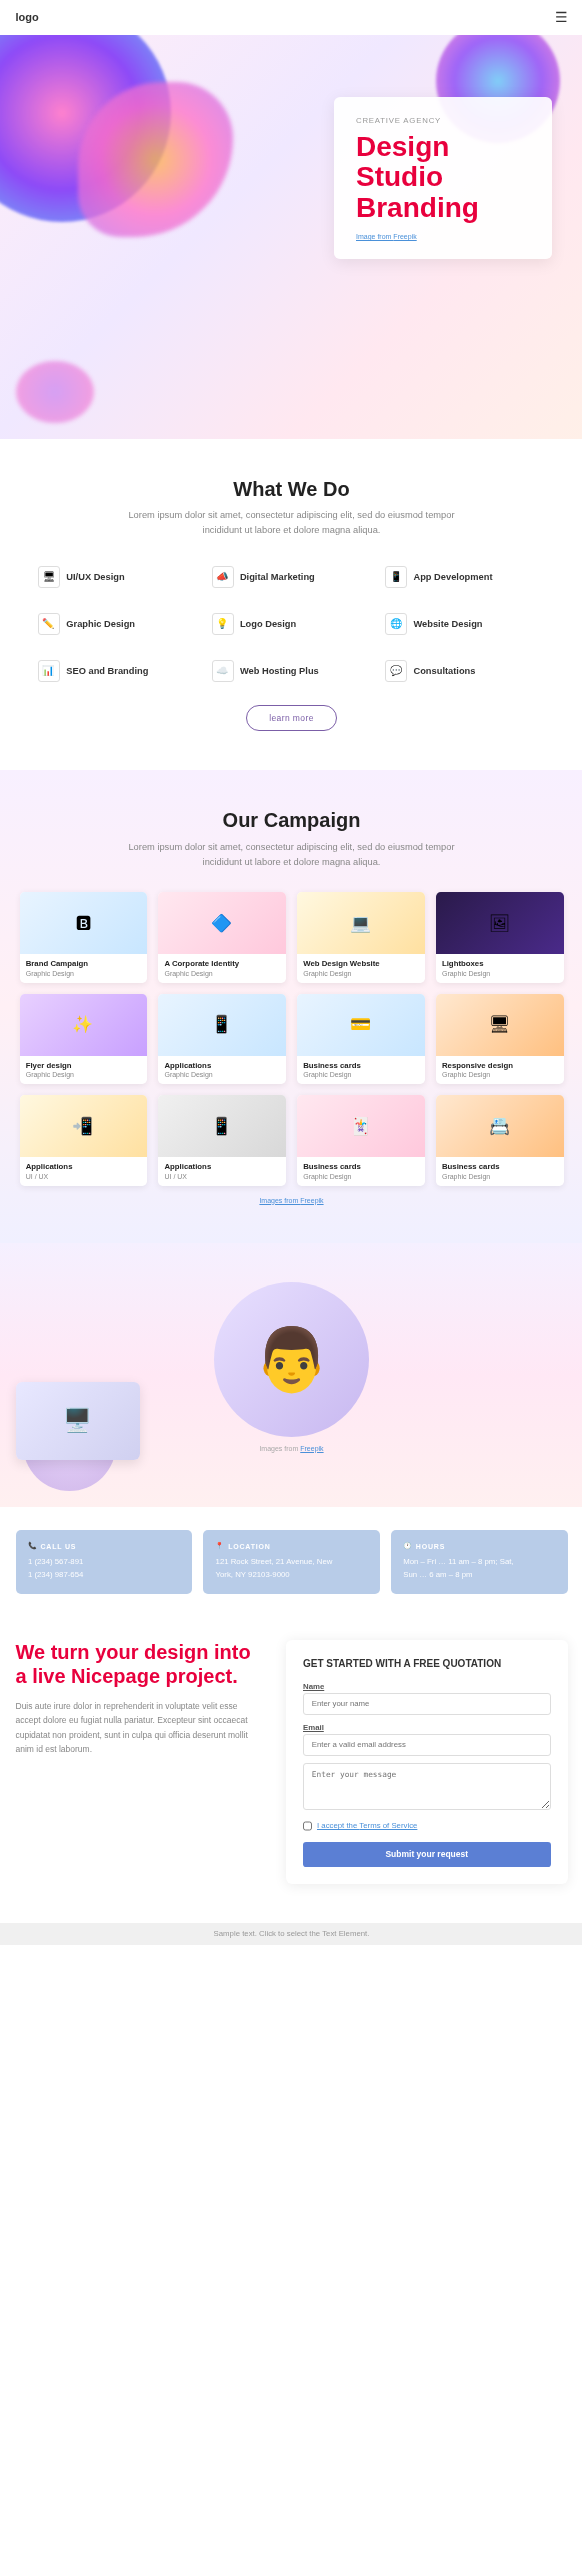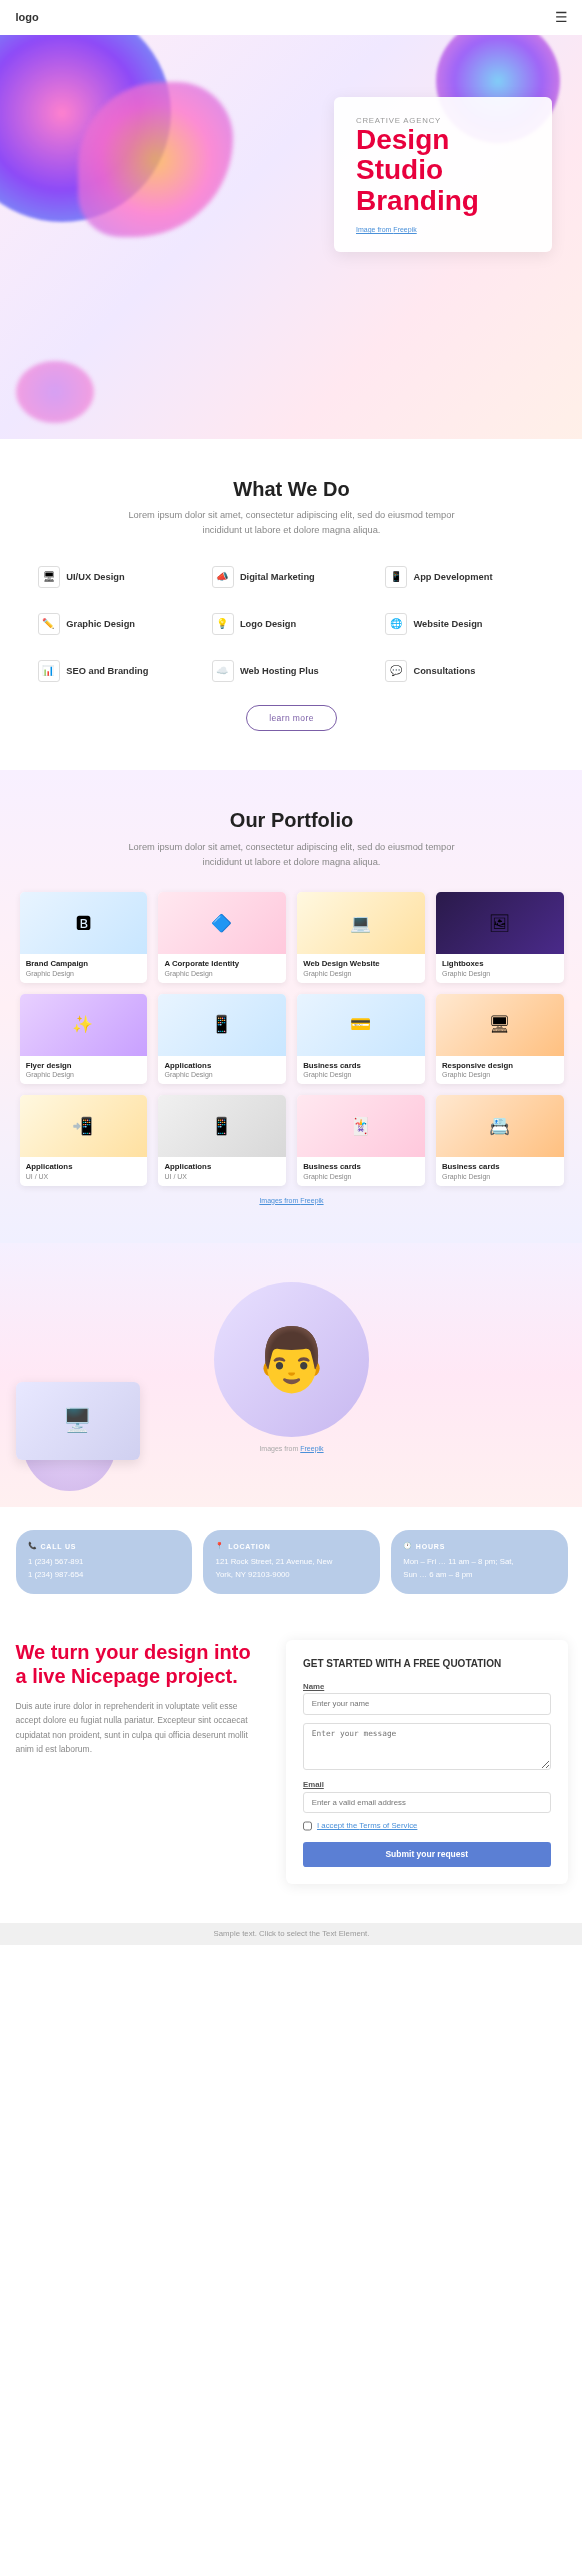--- a/index.html
+++ b/index.html
@@ -37,21 +37,21 @@
       position: absolute; bottom: 15.5px; left: 15.5px; width: 78px; height: 62px;
       background: radial-gradient(circle, #c471ed, #ff6ec7);
       border-radius: 50%; filter: blur(2.3px); opacity: 0.6;
     }
     .hero-card {
       position: relative; z-index: 5; background: rgba(255,255,255,0.92);
       border-radius: 6.2px; padding: 18.6px 22px; width: 218px;
       margin-left: auto; margin-top: 47px; margin-right: 15.5px;
       box-shadow: 0 3.1px 15.5px rgba(0,0,0,0.08);
     }
-    .hero-sub { font-size: 7.8px; color: #999; letter-spacing: 0.8px; text-transform: uppercase; margin-bottom: 0; }
+    .hero-sub { font-size: 7.8px; color: #999; letter-spacing: 0.8px; text-transform: uppercase; margin-bottom: 7px; }
     .hero-title { font-size: 28px; font-weight: 800; color: #e8003d; line-height: 1.1; margin-bottom: 9px; }
     .hero-img-credit { font-size: 7px; color: #aaa; margin-top: 6.2px; }
     .hero-img-credit span { text-decoration: underline; color: #4a90d9; }
 
     
     .section { padding: 39px 31px; }
     .section-center { text-align: center; }
     .section-title { font-size: 20px; font-weight: 700; color: #222; margin-bottom: 7.8px; }
     .section-desc { font-size: 9.3px; color: #888; max-width: 342px; margin: 0 auto 23px; line-height: 1.6; }
 
@@ -113,21 +113,21 @@
       background: linear-gradient(135deg, #e8e8ff, #d0d0f0);
       border-radius: 6.2px; display: flex; align-items: center; justify-content: center;
       font-size: 23px; box-shadow: 0 3.1px 11.7px rgba(0,0,0,0.1);
     }
     .person-img-credit { text-align: center; font-size: 7px; color: #aaa; margin-top: 7.8px; position: relative; z-index:3; }
 
     
     .contact-section { padding: 23px 15.5px; }
     .contact-cards { display: grid; grid-template-columns: repeat(3, 1fr); gap: 11px; }
     .contact-card {
-      background: #b8cce8; border-radius: 18px; padding: 12.4px; color: #fff;
+      background: #b8cce8; border-radius: 5px; padding: 12.4px; color: #fff;
     }
     .contact-card-title { font-size: 7px; font-weight: 700; letter-spacing: 0.8px; text-transform: uppercase; margin-bottom: 6.2px; display: flex; align-items: center; gap: 3.1px; }
     .contact-card-text { font-size: 7.8px; line-height: 1.6; color: rgba(255,255,255,0.95); }
 
     
     .form-section { padding: 23px 15.5px 39px; display: flex; gap: 23px; align-items: flex-start; }
     .form-tagline { flex: 1; }
     .form-tagline-title { font-size: 20px; font-weight: 800; color: #e8003d; line-height: 1.2; margin-bottom: 11px; }
     .form-tagline-desc { font-size: 8.5px; color: #888; line-height: 1.7; }
     .form-box { flex: 1; background: #fff; border-radius: 6.2px; padding: 17px; box-shadow: 0 1.6px 12.4px rgba(0,0,0,0.08); }
@@ -222,21 +222,21 @@
       <div class="service-item">
     <div class="service-icon">💬</div>
     <span class="service-name">Consultations</span>
   </div>
     </div>
   <button class="learn-btn">learn more</button>
 </section>
 
 <section class="portfolio-section">
   <div class="section-center">
-    <h2 class="section-title">Our Portfolio</h2>
+    <h2 class="section-title">Our Campaign</h2>
     <p class="section-desc">Lorem ipsum dolor sit amet, consectetur adipiscing elit, sed do eiusmod tempor incididunt ut labore et dolore magna aliqua.</p>
   </div>
   <div class="portfolio-grid">
   <div class="portfolio-item">
     <div class="portfolio-thumb thumb-blue">🅱</div>
     <div class="portfolio-info">
       <div class="portfolio-item-title">Brand Campaign</div>
       <div class="portfolio-item-cat">Graphic Design</div>
     </div>
   </div>
@@ -365,25 +365,25 @@
     <h2 class="form-tagline-title">We turn your design into a live Nicepage project.</h2>
     <p class="form-tagline-desc">Duis aute irure dolor in reprehenderit in voluptate velit esse accept dolore eu fugiat nulla pariatur. Excepteur sint occaecat cupidatat non proident, sunt in culpa qui officia deserunt mollit anim id est laborum.</p>
   </div>
   <div class="form-box">
     <div class="form-title">GET STARTED WITH A FREE QUOTATION</div>
     <div class="form-group">
       <label class="form-label">Name</label>
       <input class="form-input" placeholder="Enter your name" style="">
     </div>
     <div class="form-group">
-      <textarea class="form-textarea" placeholder="Enter your message" style=""></textarea>
-    </div>
-    <div class="form-group">
       <label class="form-label">Email</label>
       <input class="form-input" placeholder="Enter a valid email address" style="">
+    </div>
+    <div class="form-group">
+      <textarea class="form-textarea" placeholder="Enter your message" style=""></textarea>
     </div>
     <div class="form-checkbox">
       <input type="checkbox" style="">
       <label>
         <span>I accept the </span>
         <span style="color:#4a90d9;text-decoration:underline;">Terms of Service</span>
       </label>
     </div>
     <button class="form-submit">Submit your request</button>
   </div>

